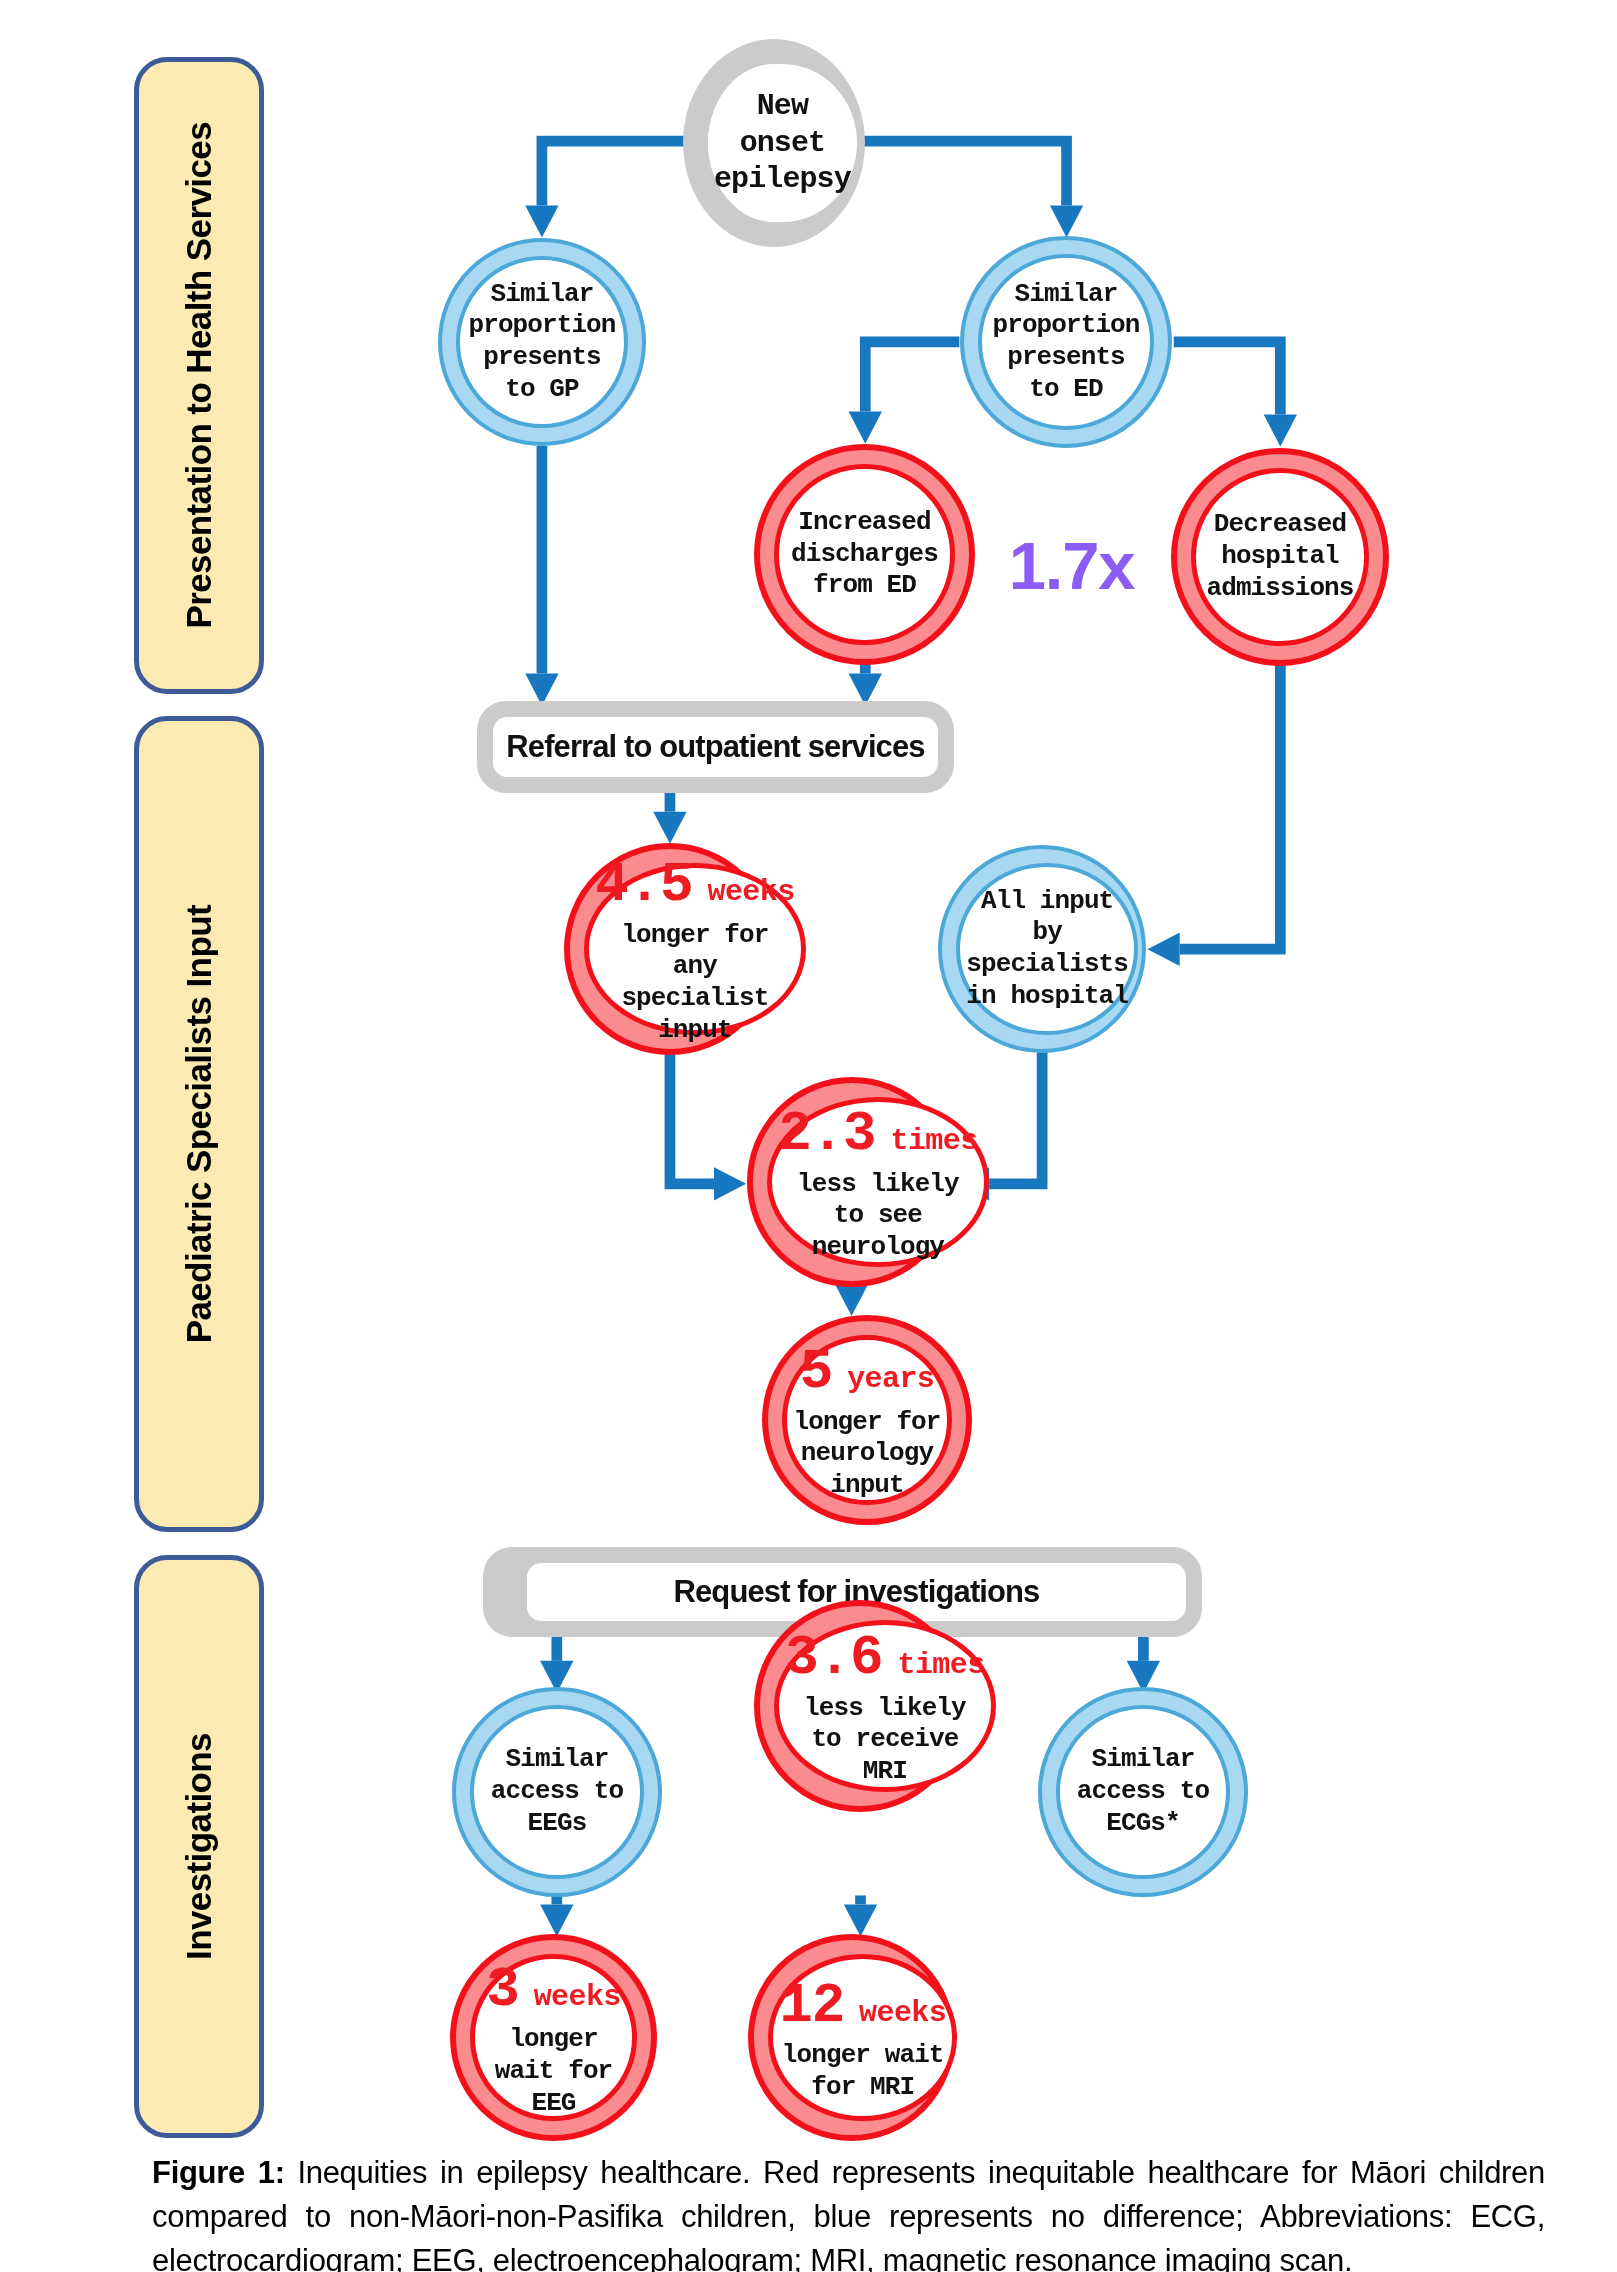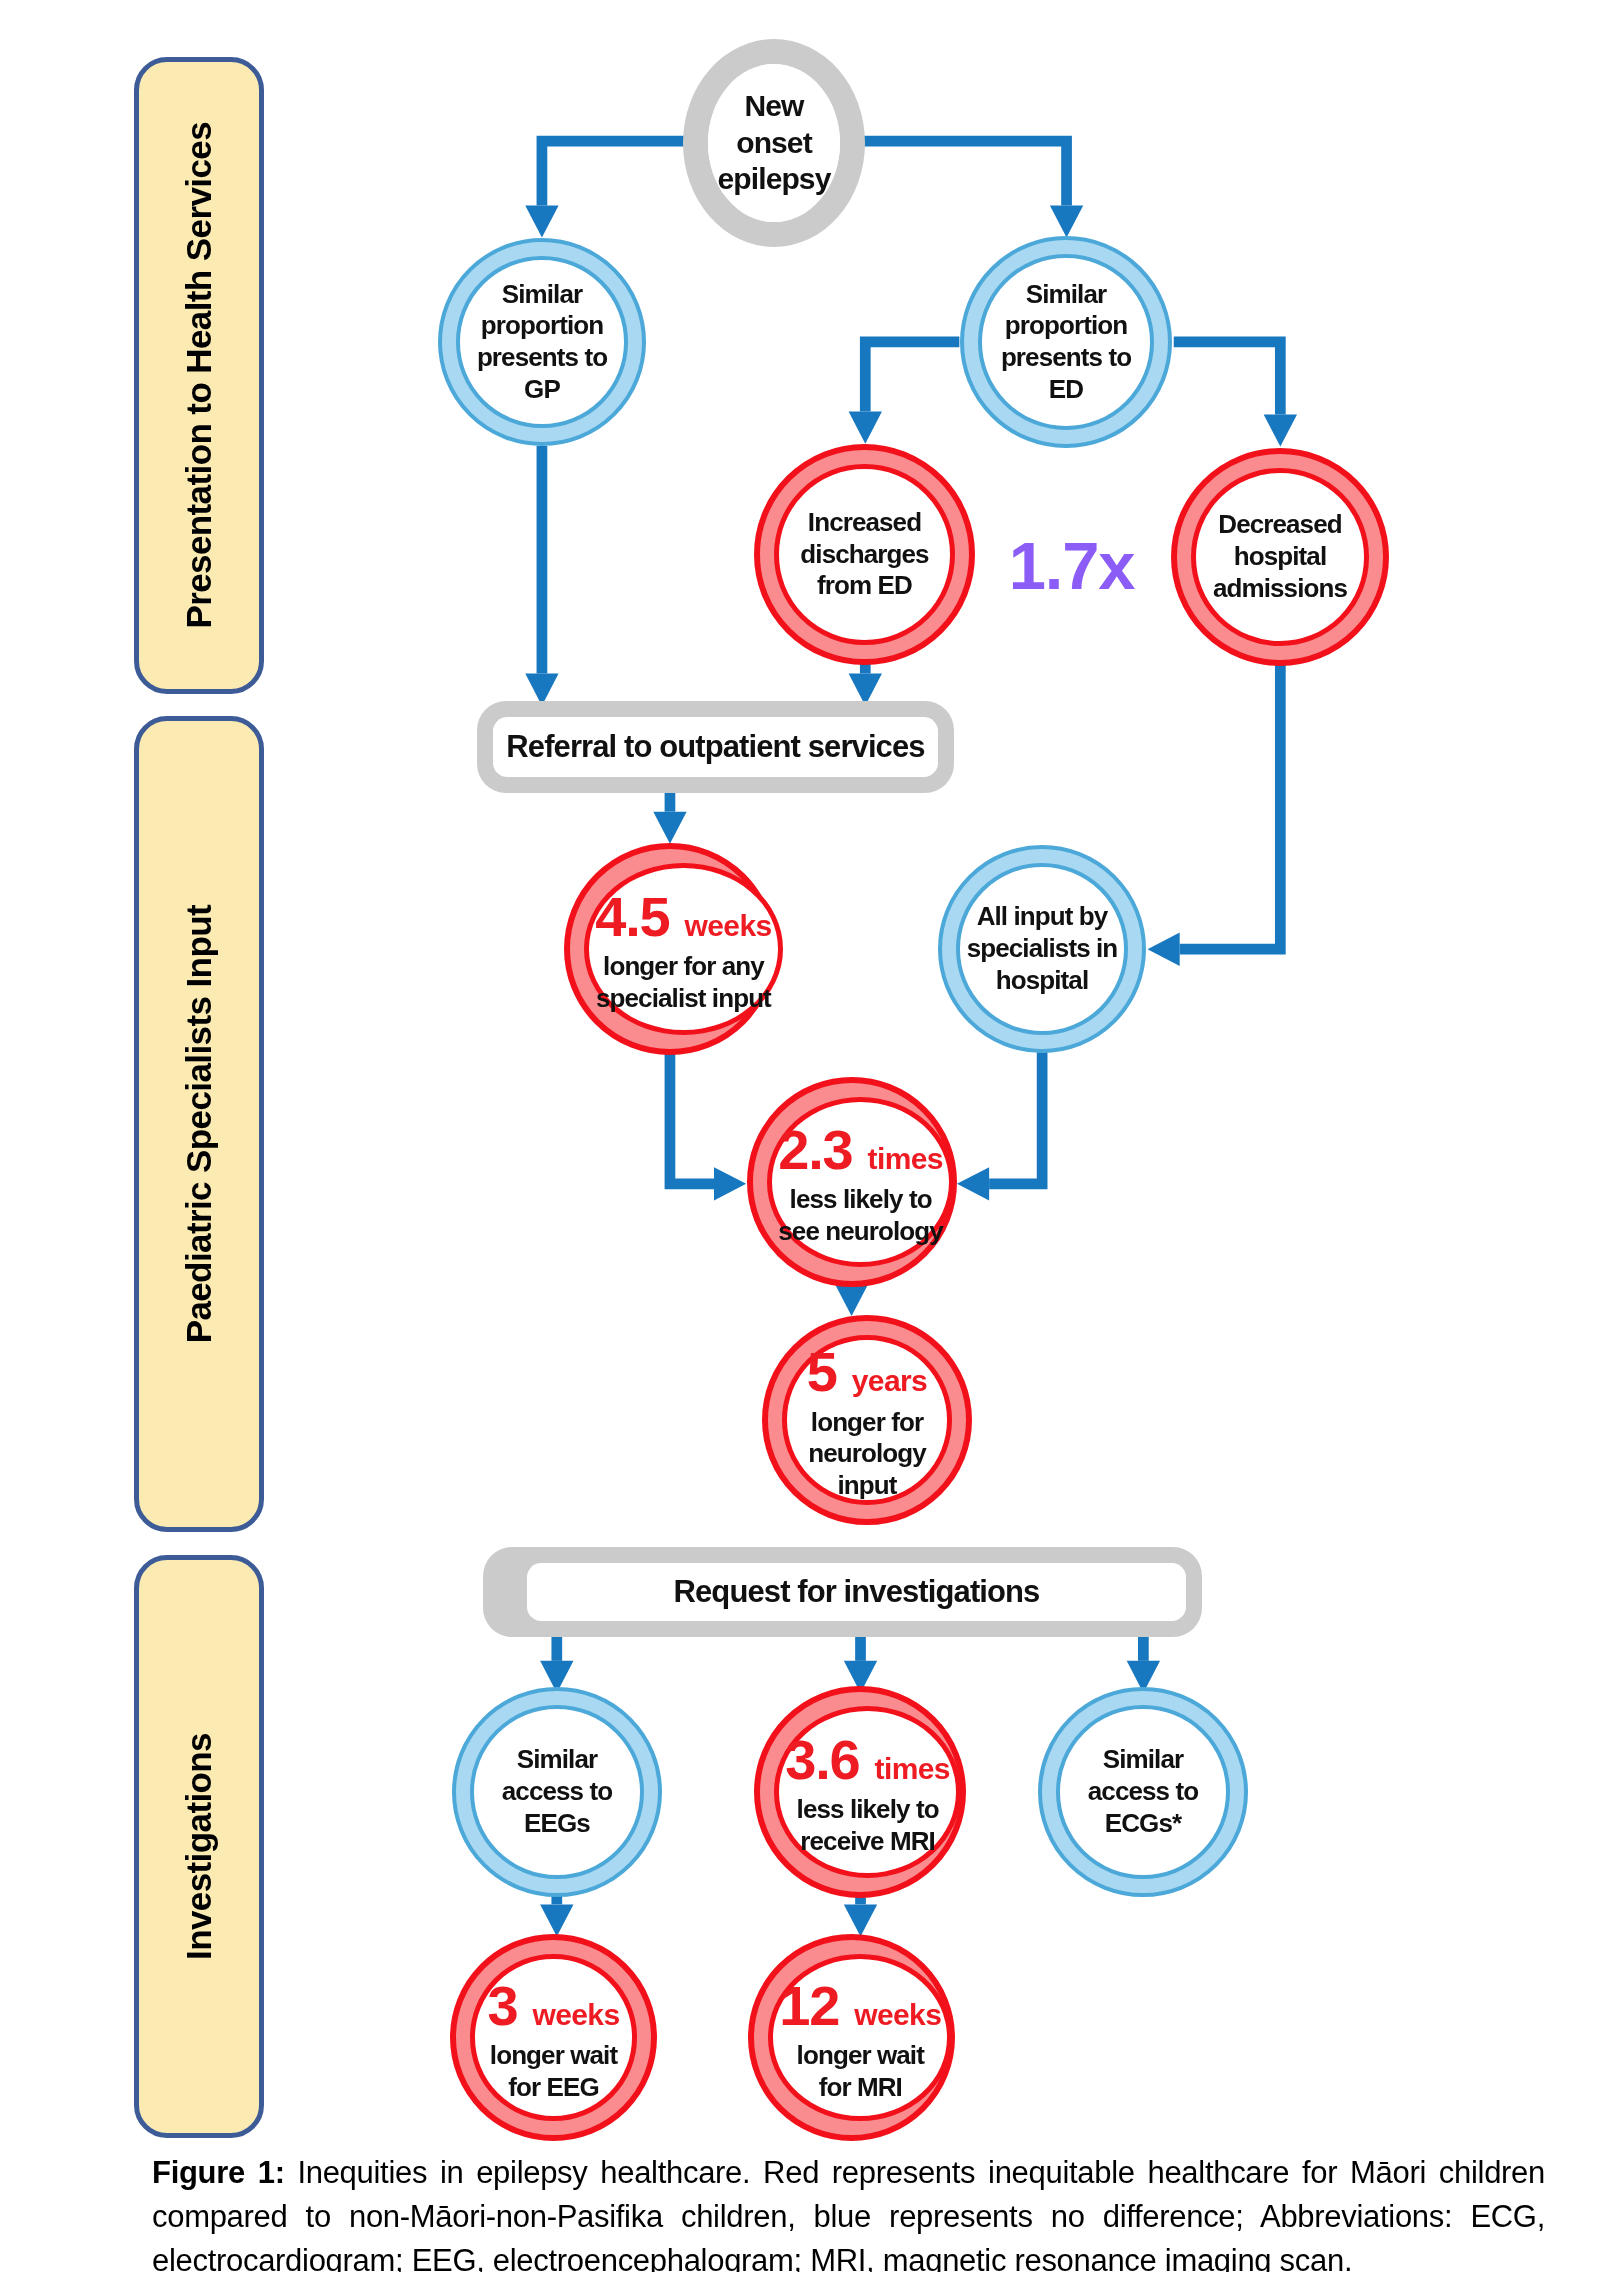--- a/index.html
+++ b/index.html
@@ -9,20 +9,21 @@
   }
   .connectors{position:absolute;left:0;top:0;}
 
   
   .node{position:absolute;border-radius:50%;box-sizing:border-box;display:flex;}
   .node .ring-inner{
     flex:1;border-radius:50%;background:#fff;display:flex;flex-direction:column;
     align-items:center;justify-content:center;text-align:center;
     font-weight:bold;font-size:26px;line-height:1.22;letter-spacing:-0.9px;color:#111;
     padding:0 6px;
+    font-family:Liberation Mono, monospace;
   }
   .node.blue{border:4.8px solid #4BA8D8;background:#A8D8F2;}
   .node.blue .ring-inner{margin:14.3px;border:4.2px solid #4BA8D8;}
   .node.red{border:6px solid #F2111B;background:#FA8C8F;}
   .node.red .ring-inner{margin:14.3px;border:5.4px solid #F2111B;}
   .node.gray{border:25px solid #CBCBCB;background:#fff;}
   .node.gray .ring-inner{margin:0;border:none;font-size:30px;}
 
   .vline{display:flex;align-items:baseline;justify-content:flex-start;gap:15px;color:#EE1B22;white-space:nowrap;}
   .vline .val{font-size:56px;letter-spacing:-1.2px;}
@@ -190,21 +191,21 @@
     <div class="bar-inner">
         <span>Request for investigations</span>
       </div>
   </div>
 
   <div class="node blue" style="left:452px;top:1687px;width:210px;height:210px;">
     <div class="ring-inner">
         <span>Similar access to EEGs</span>
       </div>
   </div>
-  <div class="node red" style="left:754px;top:1686px;width:212px;height:212px;">
+  <div class="node red" style="left:754px;top:1600px;width:212px;height:212px;">
     <div class="ring-inner">
       <div class="vline">
         <span class="val">3.6</span>
         <span class="unit">times</span>
       </div>
       <div class="rest">less likely to receive MRI</div>
     </div>
   </div>
   <div class="node blue" style="left:1038px;top:1687px;width:210px;height:210px;">
     <div class="ring-inner">

